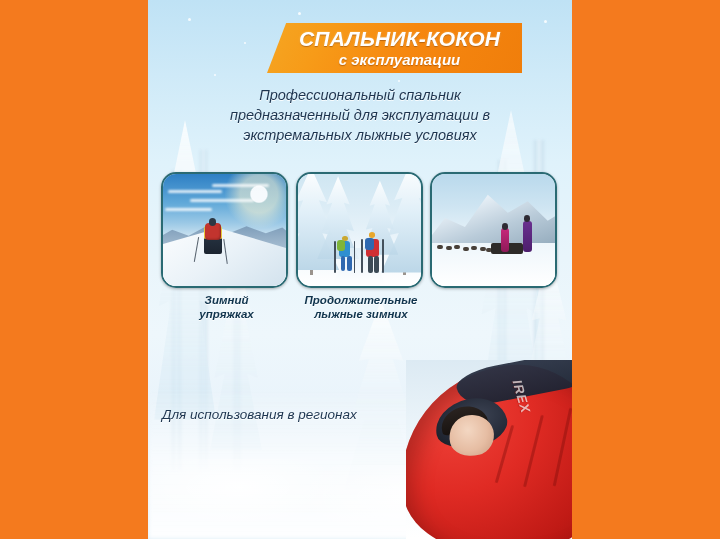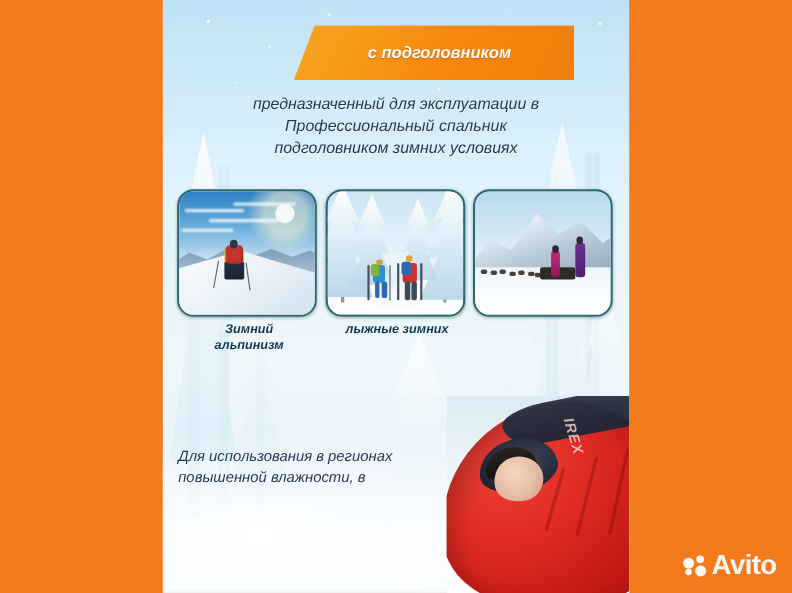--- a/index.html
+++ b/index.html
@@ -363,27 +363,28 @@
       <div class="flake" style="left:150px; top:12px; width:3px; height:3px;"></div>
       <div class="flake" style="left:208px; top:60px; width:2px; height:2px;"></div>
       <div class="flake" style="left:300px; top:26px; width:3px; height:3px;"></div>
       <div class="flake" style="left:356px; top:54px; width:2px; height:2px;"></div>
       <div class="flake" style="left:396px; top:20px; width:3px; height:3px;"></div>
       <div class="flake" style="left:66px;  top:74px; width:2px; height:2px;"></div>
       <div class="flake" style="left:250px; top:80px; width:2px; height:2px;"></div>
     </div>
 
     <div id="banner">
-      <div class="line2">с подголовником</div>
+      <div class="line1">СПАЛЬНИК-КОКОН</div>
+      <div class="line2">с эксплуатации</div>
     </div>
 
     <div id="intro">
+      <div>Профессиональный спальник</div>
       <div>предназначенный для эксплуатации в</div>
-      <div>Профессиональный спальник</div>
-      <div>подголовником зимних условиях</div>
+      <div>экстремальных лыжные условиях</div>
     </div>
 
     <div id="cards">
 
       <div class="card">
         <div class="thumb">
           <div class="scene s1">
             <div class="cloud" style="left:4%;  top:14%; width:44%;"></div>
             <div class="cloud" style="left:22%; top:22%; width:52%;"></div>
             <div class="cloud" style="left:2%;  top:30%; width:38%;"></div>
@@ -392,21 +393,21 @@
             <div class="slope"></div>
             <div class="pole" style="left:27%; top:56%; height:22%; transform:rotate(10deg);"></div>
             <div class="pole" style="left:50%; top:58%; height:22%; transform:rotate(-8deg);"></div>
             <div class="hiker-body"></div>
             <div class="hiker-pack"></div>
             <div class="hiker-head"></div>
           </div>
         </div>
         <div class="caption">
           <div>Зимний</div>
-          <div>альпинизм</div>
+          <div>упряжках</div>
         </div>
       </div>
 
       <div class="card">
         <div class="thumb">
           <div class="scene s2">
             <div class="ftrunk" style="left:10%; top:18%; height:72%;"></div>
             <div class="ftrunk" style="left:86%; top:12%; height:78%;"></div>
             <div class="ftree" style="left:-12%; top:-6%;  width:46%; height:92%;"></div>
             <div class="ftree" style="left:16%;  top:2%;   width:34%; height:74%; opacity:.95;"></div>
@@ -425,20 +426,21 @@
             <div class="ski-body" style="left:56%; top:58%; width:10%; height:16%; background:#cf2f33;"></div>
             <div class="ski-head" style="left:58%; top:52%; width:5%;  height:5%;  background:#e8a72b;"></div>
             <div class="ski-body" style="left:55%; top:57%; width:7%;  height:11%; background:#2f68b0;"></div>
             <div class="ski-leg" style="left:57%; top:73%; width:4%;  height:15%; background:#3c4a56;"></div>
             <div class="ski-leg" style="left:62%; top:73%; width:4%;  height:15%; background:#3c4a56;"></div>
             <div class="ski-leg" style="left:52%; top:58%; width:1%;  height:30%; background:#44505c;"></div>
             <div class="ski-leg" style="left:69%; top:58%; width:1%;  height:30%; background:#44505c;"></div>
           </div>
         </div>
         <div class="caption">
+          <div>Продолжительные</div>
           <div>лыжные зимних</div>
         </div>
       </div>
 
       <div class="card">
         <div class="thumb">
           <div class="scene s3">
             <div class="peak"></div>
             <div class="field"></div>
             <div class="dog" style="left:4%;  top:63%;"></div>
@@ -456,41 +458,31 @@
           </div>
         </div>
         <div class="caption">
         </div>
       </div>
 
     </div>
 
     <div id="blurb">
       <div>Для использования в регионах</div>
-      <div>повышенной влажности, в</div>
     </div>
 
     <div id="bag">
       <div class="snowbg"></div>
       <div class="hood"></div>
       <div class="topflap"></div>
       <div class="opening"></div>
       <div class="hair"></div>
       <div class="face"></div>
       <div class="seam" style="left:54%; top:36%; width:3px; height:60px; transform:rotate(16deg);"></div>
       <div class="seam" style="left:70%; top:30%; width:3px; height:74px; transform:rotate(14deg);"></div>
       <div class="seam" style="left:86%; top:26%; width:3px; height:80px; transform:rotate(12deg);"></div>
       <div class="brand">IREX</div>
     </div>
 
   </div>
 
-  <div id="avito">
-    <span class="mark">
-      <i class="m1"></i>
-        <i class="m2"></i>
-        <i class="m3"></i>
-        <i class="m4"></i>
-    </span>
-    <span class="word">Avito</span>
-  </div>
 
 </div>
 
 </body></html>

